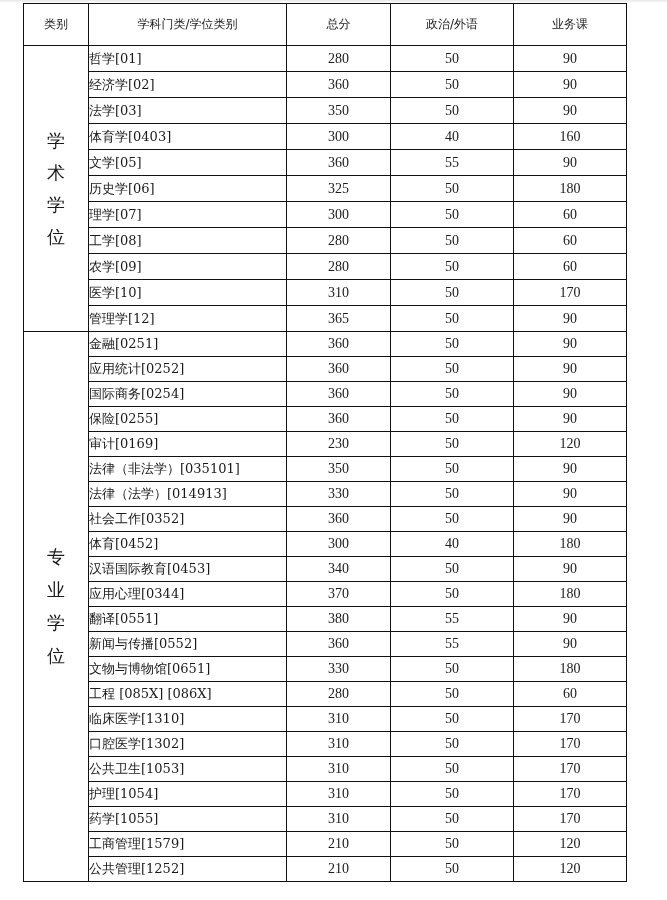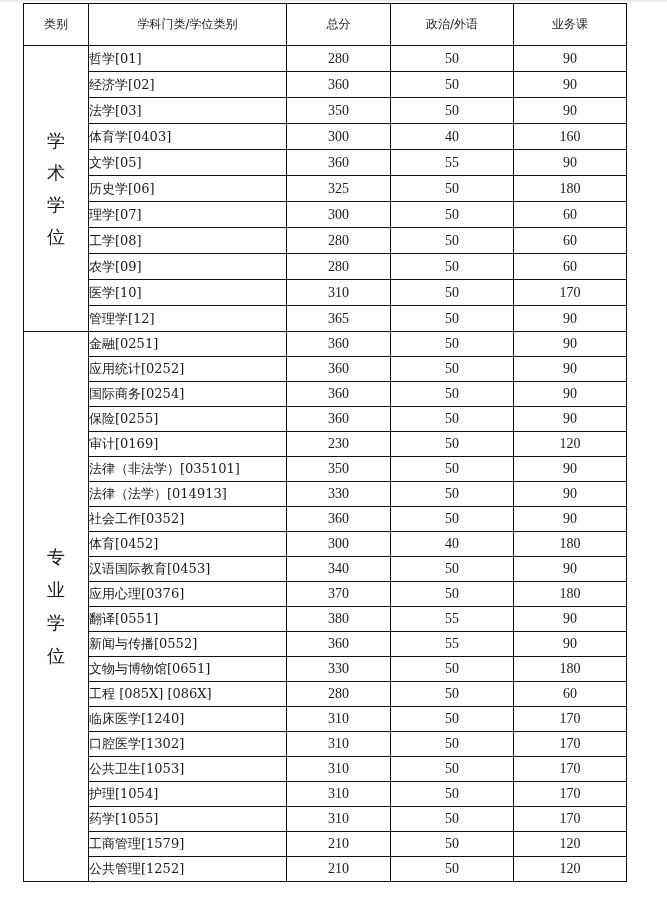--- a/index.html
+++ b/index.html
@@ -207,21 +207,21 @@
         <td class="num">40</td>
         <td class="num">180</td>
       </tr>
       <tr class="pr">
         <td class="name">汉语国际教育[0453]</td>
         <td class="num">340</td>
         <td class="num">50</td>
         <td class="num">90</td>
       </tr>
       <tr class="pr">
-        <td class="name">应用心理[0376]</td>
+        <td class="name">应用心理[0344]</td>
         <td class="num">370</td>
         <td class="num">50</td>
         <td class="num">180</td>
       </tr>
       <tr class="pr">
         <td class="name">翻译[0551]</td>
         <td class="num">380</td>
         <td class="num">55</td>
         <td class="num">90</td>
       </tr>
@@ -237,21 +237,21 @@
         <td class="num">50</td>
         <td class="num">180</td>
       </tr>
       <tr class="pr">
         <td class="name">工程 [085X] [086X]</td>
         <td class="num">280</td>
         <td class="num">50</td>
         <td class="num">60</td>
       </tr>
       <tr class="pr">
-        <td class="name">临床医学[1240]</td>
+        <td class="name">临床医学[1310]</td>
         <td class="num">310</td>
         <td class="num">50</td>
         <td class="num">170</td>
       </tr>
       <tr class="pr">
         <td class="name">口腔医学[1302]</td>
         <td class="num">310</td>
         <td class="num">50</td>
         <td class="num">170</td>
       </tr>

